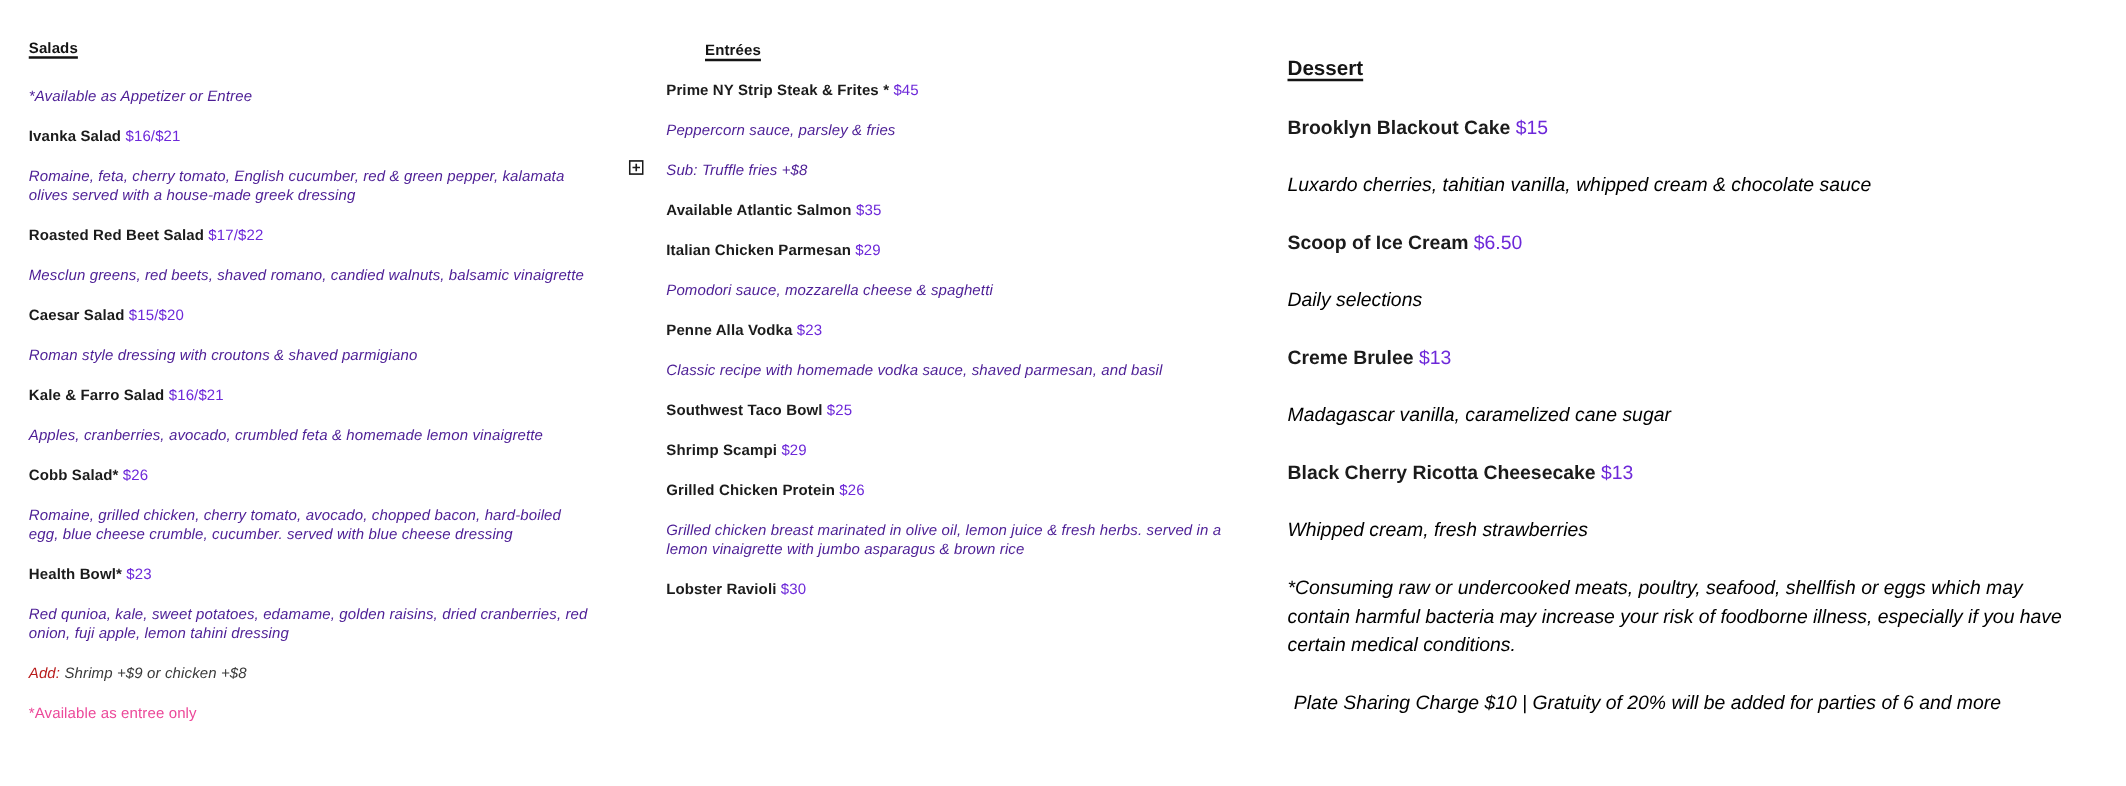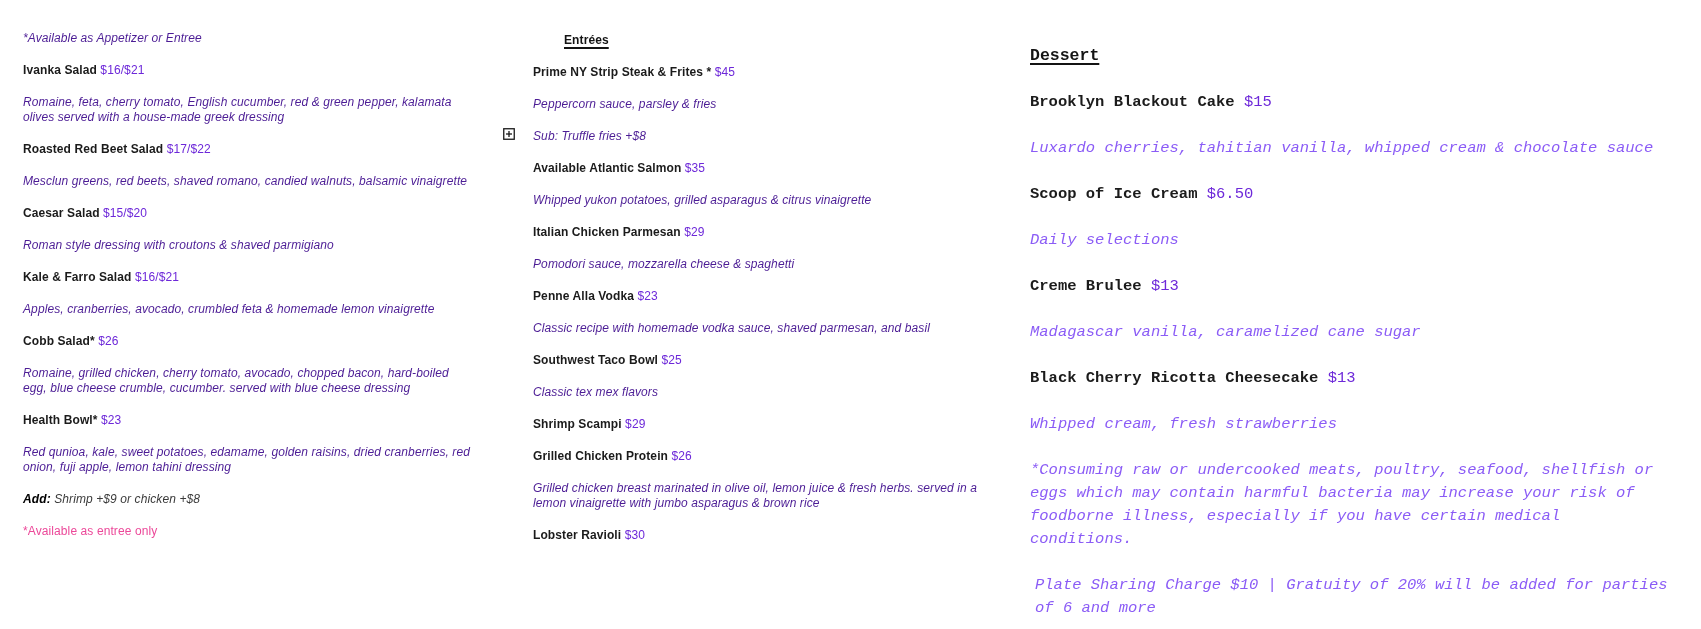--- a/index.html
+++ b/index.html
@@ -23,63 +23,63 @@
   .col p { margin: 0 0 17px 0; }
   .col-salads p, .col-entrees p {
     font-size: 12px;
     line-height: 15px;
     letter-spacing: 0.1px;
   }
   .col-dessert p {
     font-size: 15.5px;
     line-height: 23px;
     margin: 0 0 23px 0;
-    font-family: Liberation Mono, monospace;
   }
 
   .heading {
     font-weight: 700;
     color: #141414;
     text-decoration: underline;
     text-decoration-thickness: 2px;
     text-underline-offset: 3px;
   }
   .col-salads .heading { margin-bottom: 24px; }
   .col-entrees .heading { margin-bottom: 17px; margin-left: 31px; }
   .col-dessert .heading { font-size: 16.5px; margin-bottom: 24px; }
 
   .item { font-weight: 700; color: #1b1b1b; }
   .item .price { font-weight: 400; color: #6d28d9; }
 
   .desc, .note, .disclaimer {
     font-style: italic;
     color: #4c1d95;
   }
-  .col-dessert .desc, .col-dessert .disclaimer { color: #8b5cf6; }
+  .col-dessert .desc, .col-dessert .disclaimer { color: #000000; }
   .plain { font-style: normal; color: #ec4899; }
   .addline { font-style: italic; color: #3a3a3a; }
-  .addline .lead { font-weight: 700; font-style: italic; color: #000000; }
+  .addline .lead { font-weight: 400; font-style: italic; color: #b91c1c; }
   .indent { padding-left: 5px; }
 
   .add-icon {
     position: absolute;
     left: 503px;
     top: 128px;
     width: 12px;
     height: 12px;
     cursor: pointer;
   }
   .add-icon svg { display: block; }
 </style>
 </head>
 <body>
 
 <main>
 
   <section class="col col-salads">
+    <p class="heading">Salads</p>
     <div class="blocks">
         <p class="note">*Available as Appetizer or Entree</p>
         <p class="item"><span class="name">Ivanka Salad</span> <span class="price">$16/$21</span></p>
         <p class="desc">Romaine, feta, cherry tomato, English cucumber, red &amp; green pepper, kalamata olives served with a house-made greek dressing</p>
         <p class="item"><span class="name">Roasted Red Beet Salad</span> <span class="price">$17/$22</span></p>
         <p class="desc">Mesclun greens, red beets, shaved romano, candied walnuts, balsamic vinaigrette</p>
         <p class="item"><span class="name">Caesar Salad</span> <span class="price">$15/$20</span></p>
         <p class="desc">Roman style dressing with croutons &amp; shaved parmigiano</p>
         <p class="item"><span class="name">Kale &amp; Farro Salad</span> <span class="price">$16/$21</span></p>
         <p class="desc">Apples, cranberries, avocado, crumbled feta &amp; homemade lemon vinaigrette</p>
@@ -92,27 +92,25 @@
       </div>
   </section>
 
   <section class="col col-entrees">
     <p class="heading">Entrées</p>
     <div class="blocks">
         <p class="item"><span class="name">Prime NY Strip Steak &amp; Frites *</span> <span class="price">$45</span></p>
         <p class="desc">Peppercorn sauce, parsley &amp; fries</p>
         <p class="note">Sub: Truffle fries +$8</p>
         <p class="item"><span class="name">Available Atlantic Salmon</span> <span class="price">$35</span></p>
-        <p class="desc">Whipped yukon potatoes, grilled asparagus &amp; citrus vinaigrette</p>
         <p class="item"><span class="name">Italian Chicken Parmesan</span> <span class="price">$29</span></p>
         <p class="desc">Pomodori sauce, mozzarella cheese &amp; spaghetti</p>
         <p class="item"><span class="name">Penne Alla Vodka</span> <span class="price">$23</span></p>
         <p class="desc">Classic recipe with homemade vodka sauce, shaved parmesan, and basil</p>
         <p class="item"><span class="name">Southwest Taco Bowl</span> <span class="price">$25</span></p>
-        <p class="desc">Classic tex mex flavors</p>
         <p class="item"><span class="name">Shrimp Scampi</span> <span class="price">$29</span></p>
         <p class="item"><span class="name">Grilled Chicken Protein</span> <span class="price">$26</span></p>
         <p class="desc">Grilled chicken breast marinated in olive oil, lemon juice &amp; fresh herbs. served in a lemon vinaigrette with jumbo asparagus &amp; brown rice</p>
         <p class="item"><span class="name">Lobster Ravioli</span> <span class="price">$30</span></p>
       </div>
   </section>
 
   <section class="col col-dessert">
     <p class="heading">Dessert</p>
     <div class="blocks">

